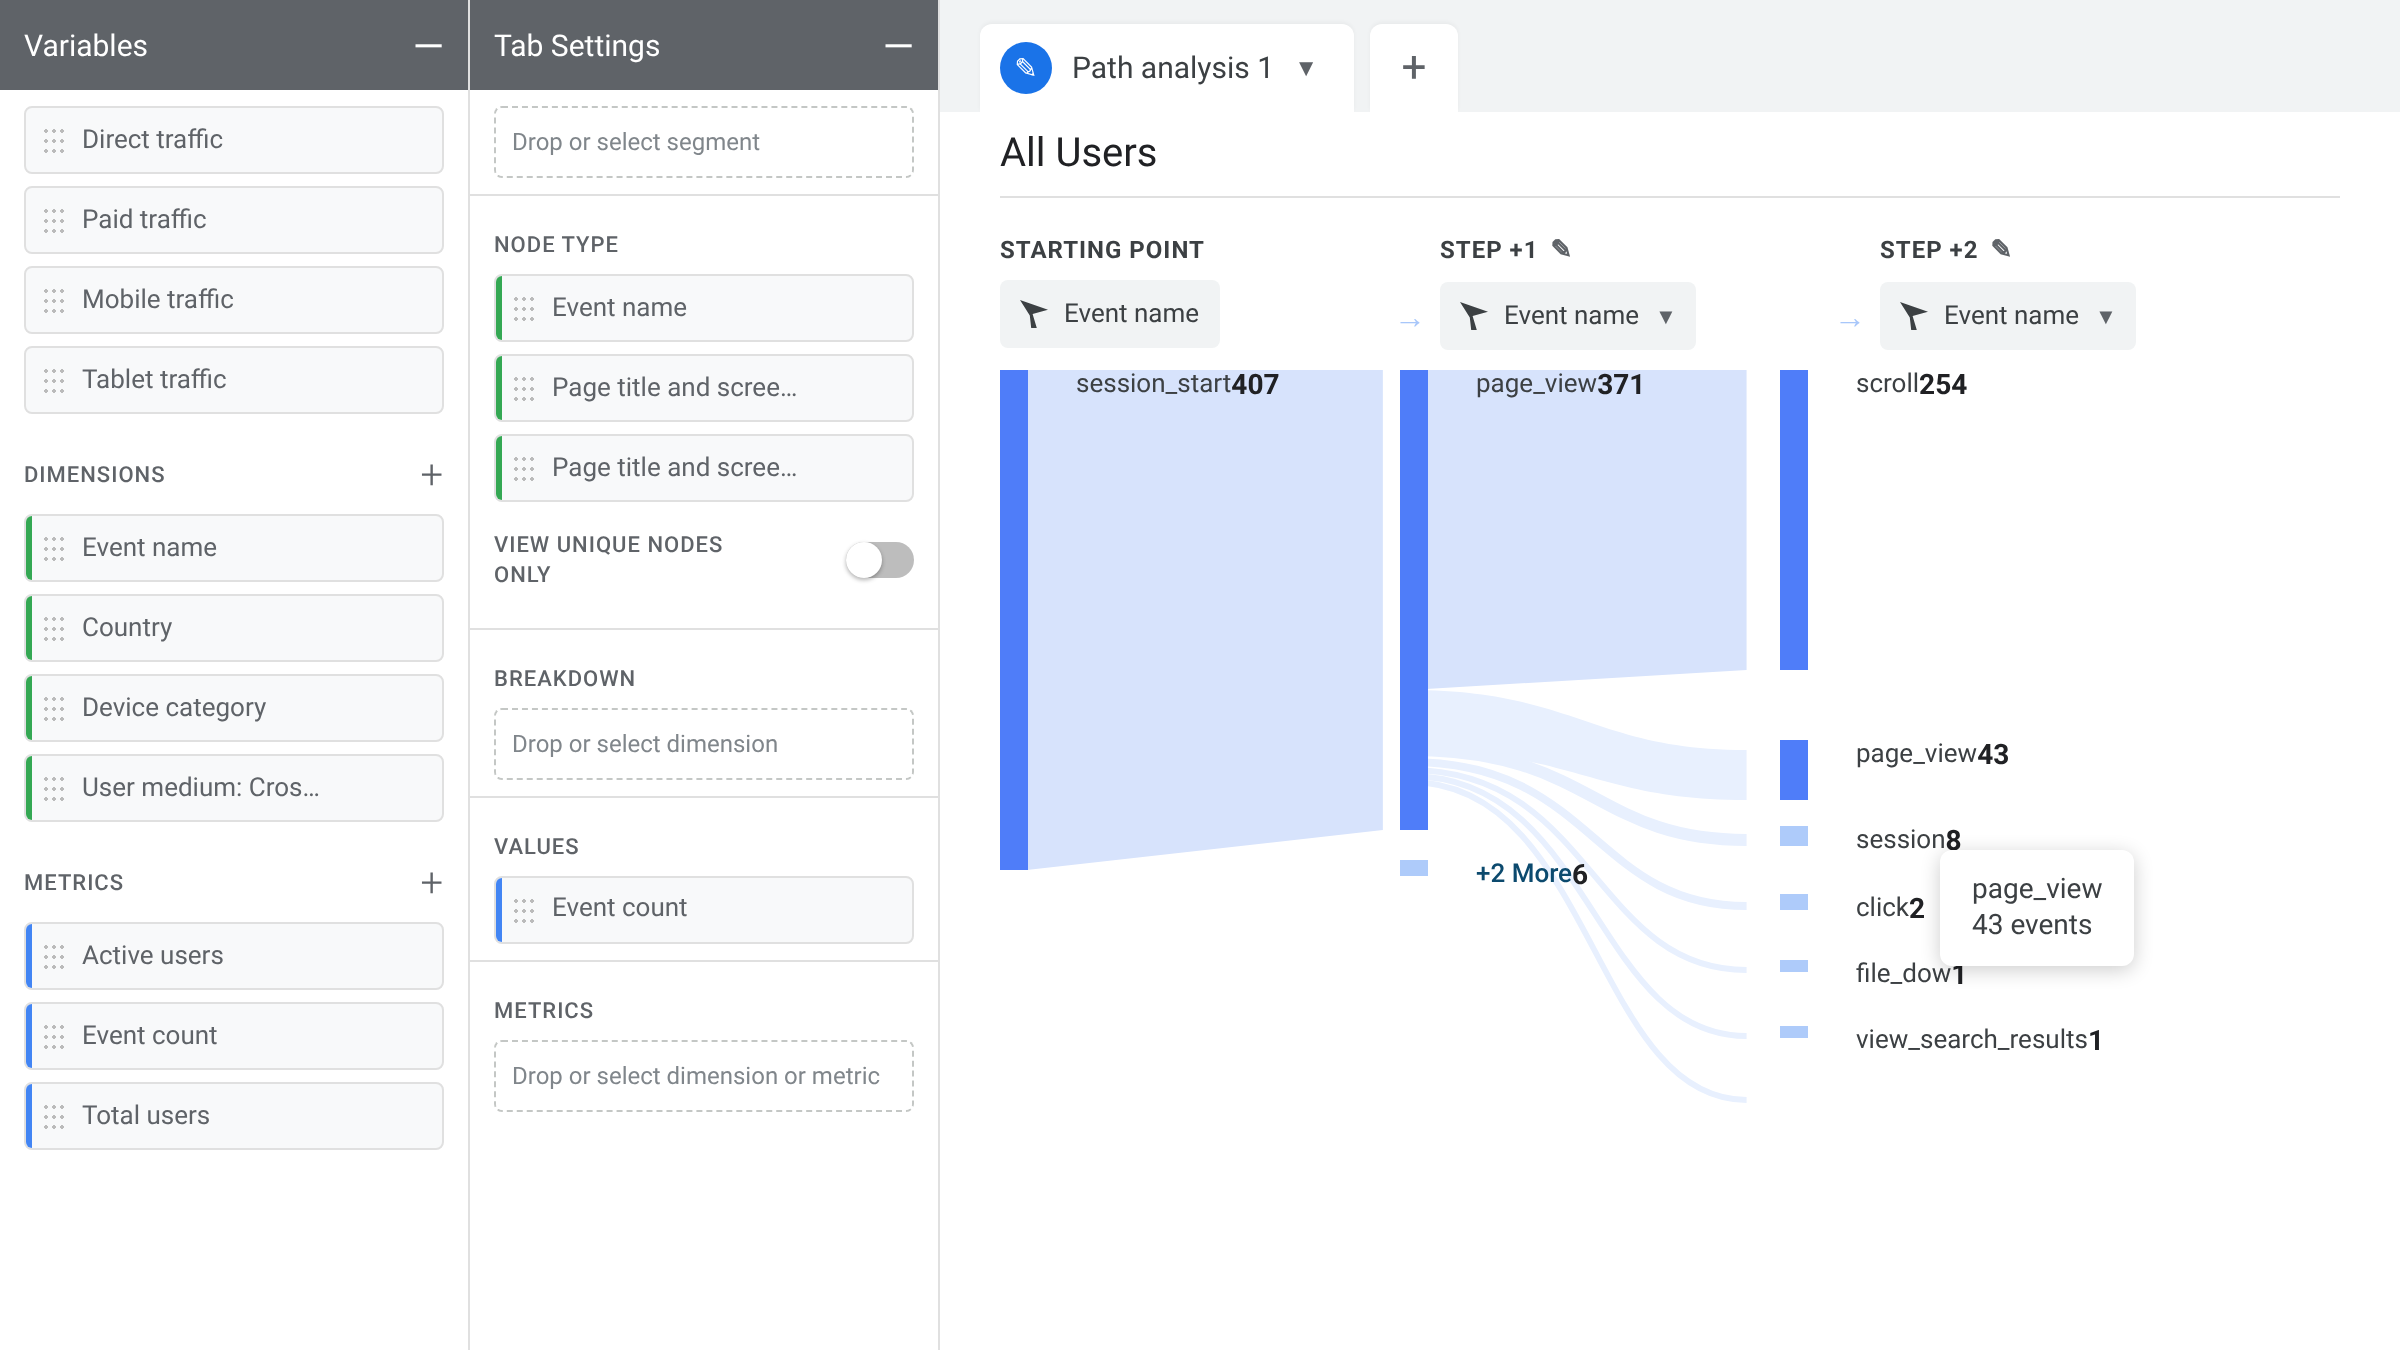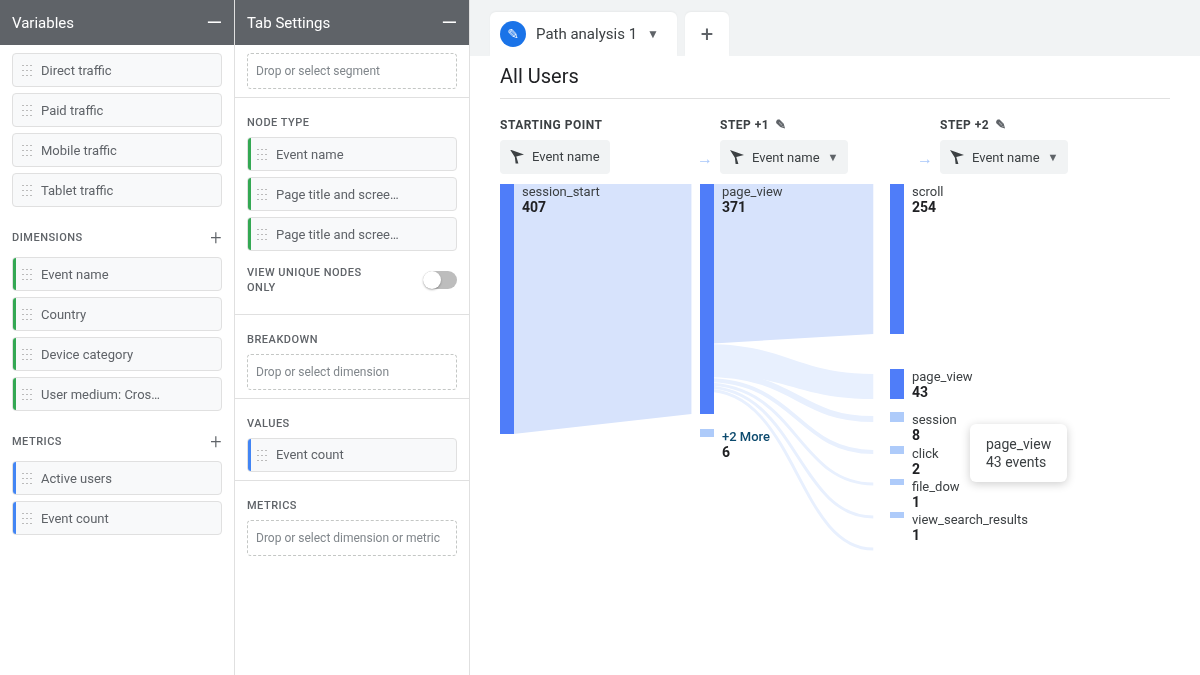--- a/index.html
+++ b/index.html
@@ -56,21 +56,21 @@
 
   .arrow-sep { width: 30px; text-align: center; color: #a8c7fa; font-size: 16px; padding-top: 26px; }
 
   
   .sankey { position: relative; height: 440px; }
   .sankey svg { position: absolute; inset: 0; width: 100%; height: 100%; }
   .node { position: absolute; display: flex; }
   .node .stripe { width: 14px; background: #4f7df9; margin-right: 8px; }
   .node.light .stripe { background: #aecbfa; }
   .node.tiny .stripe { background: #aecbfa; width: 14px; }
-  .node .meta { display: flex; flex-direction: column; }
+  .node .meta { display: flex; flex-direction: row; margin-left: 16px; }
   .node .name { font-size: 13px; color: #3c4043; white-space: nowrap; max-width: 150px; overflow: hidden; text-overflow: ellipsis; }
   .node .val { font-size: 14px; font-weight: 700; color: #202124; }
   .more-link { color: #0c4a6e; font-size: 13px; font-weight: 500; }
 
   .tooltip { position: absolute; background: #fff; border-radius: 6px; box-shadow: 0 2px 10px rgba(0,0,0,0.2); padding: 12px 16px; font-size: 14px; color: #3c4043; }
   .tooltip .t-title { font-weight: 400; margin-bottom: 2px; }
   .tooltip .t-sub { font-weight: 400; }
 
 </style>
 </head>
@@ -132,20 +132,25 @@
       </div>
       <div class="chip blue">
           <span class="bar"></span>
           <span class="grip"></span>
           <span class="txt">Active users</span>
         </div>
       <div class="chip blue">
           <span class="bar"></span>
           <span class="grip"></span>
           <span class="txt">Event count</span>
+        </div>
+      <div class="chip blue">
+          <span class="bar"></span>
+          <span class="grip"></span>
+          <span class="txt">Total users</span>
         </div>
     </div>
   </div>
 
   <div class="panel tabsettings">
     <div class="panel-header">
       <span>Tab Settings</span>
       <span class="collapse">—</span>
     </div>
     <div class="panel-body">

